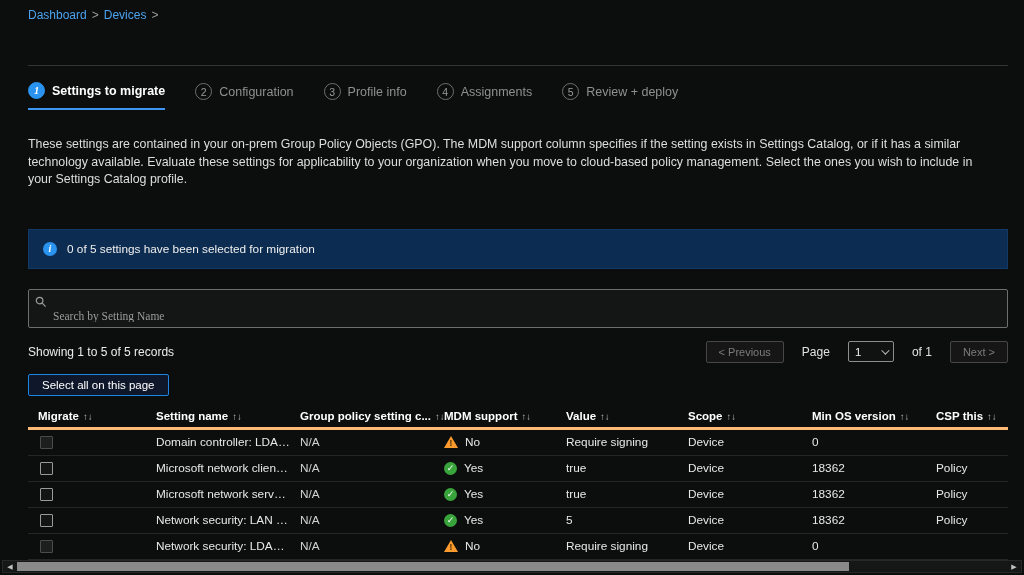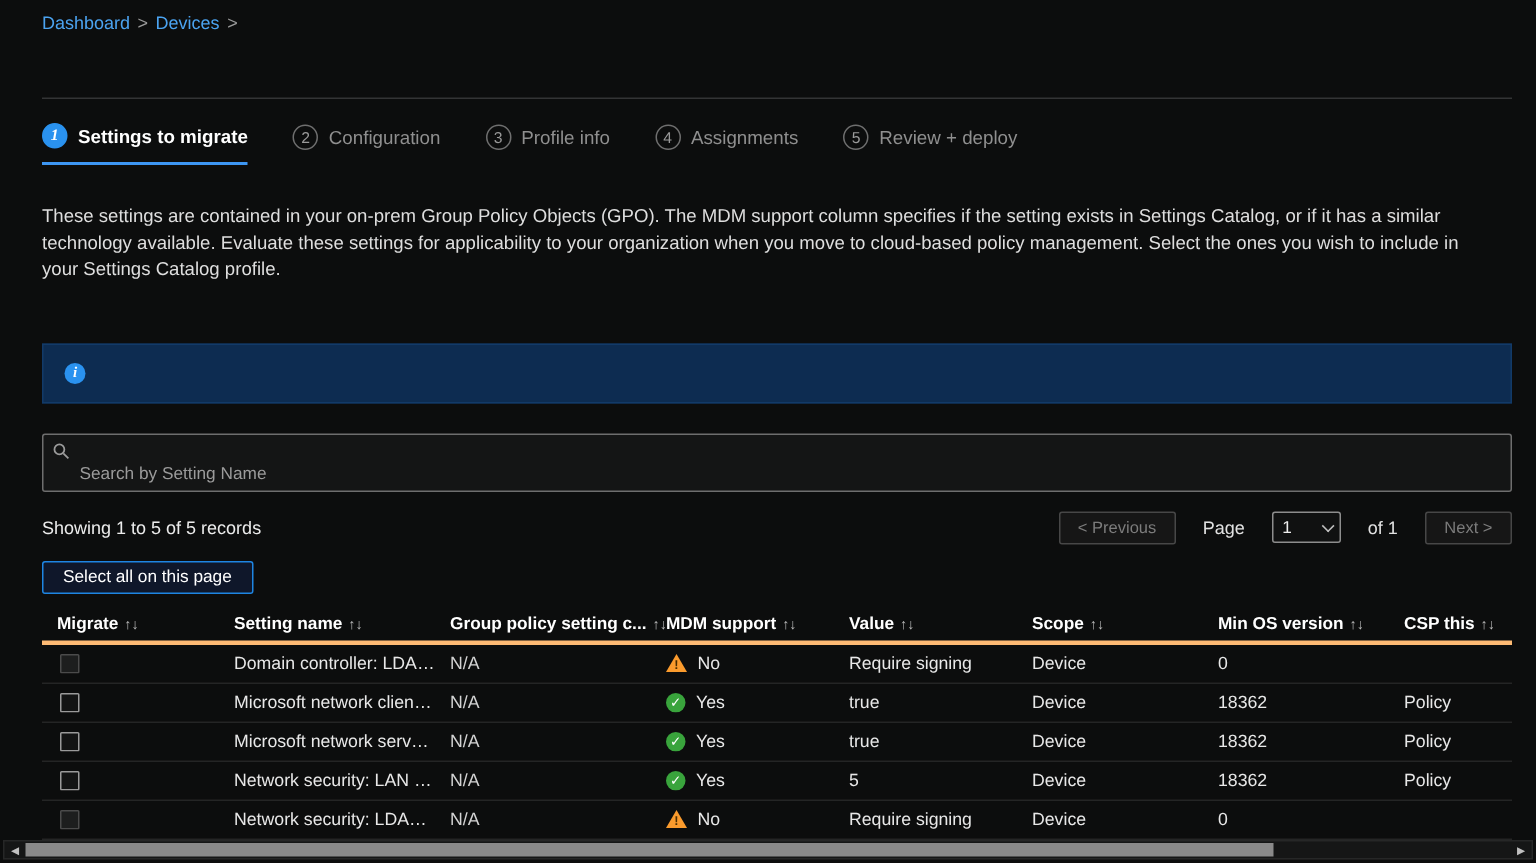--- a/index.html
+++ b/index.html
@@ -48,21 +48,21 @@
     color: #fff; font-family: "Liberation Serif", serif; font-weight: bold; font-style: italic;
     font-size: 10px; line-height: 14px; text-align: center; flex: 0 0 auto;
   }
   .banner-text { font-size: 11.8px; color: #f0f0f0; }
 
   
   .search-wrap { position: relative; margin-top: 20px; }
   .search-input {
     width: 100%; height: 39px; background: #141515; border: 1px solid #6e6e6e;
     border-radius: 2px; color: #dcdcdc; font-size: 11.5px; padding: 16px 8px 0 24px;
-    font-family: Liberation Sans, sans-serif; outline: none;
+    font-family: Liberation Serif, serif; outline: none;
   }
   .search-input::placeholder { color: #9b9b9b; }
   .search-icon { position: absolute; left: 7px; top: 5px; }
 
   
   .records-row { margin-top: 13px; display: flex; align-items: center; justify-content: space-between; }
   .records-text { font-size: 12px; color: #ececec; }
   .pager { display: flex; align-items: center; gap: 18px; }
   .pager-btn {
     font-size: 11px; color: #7c7c7c; background: #161616; border: 1px solid #474747;
@@ -153,20 +153,21 @@
     <div class="step">
       <span class="circle">5</span>
       <span class="lbl">Review + deploy</span>
     </div>
   </div>
 
   <p class="description">These settings are contained in your on-prem Group Policy Objects (GPO). The MDM support column specifies if the setting exists in Settings Catalog, or if it has a similar technology available. Evaluate these settings for applicability to your organization when you move to cloud-based policy management. Select the ones you wish to include in your Settings Catalog profile.</p>
 
   <div class="banner">
     <span class="info-icon">i</span>
+    <span class="banner-text">0 of 5 settings have been selected for migration</span>
   </div>
 
   <div class="search-wrap">
     <span class="search-icon">
       <svg width="12" height="12" viewBox="0 0 12 12">
           <circle cx="4.6" cy="4.6" r="3.3" fill="none" stroke="#9b9b9b" stroke-width="1.2"></circle>
           <line x1="7.2" y1="7.2" x2="10.6" y2="10.6" stroke="#9b9b9b" stroke-width="1.2"></line>
         </svg>
     </span>
     <input class="search-input" type="text" placeholder="Search by Setting Name" style="">

